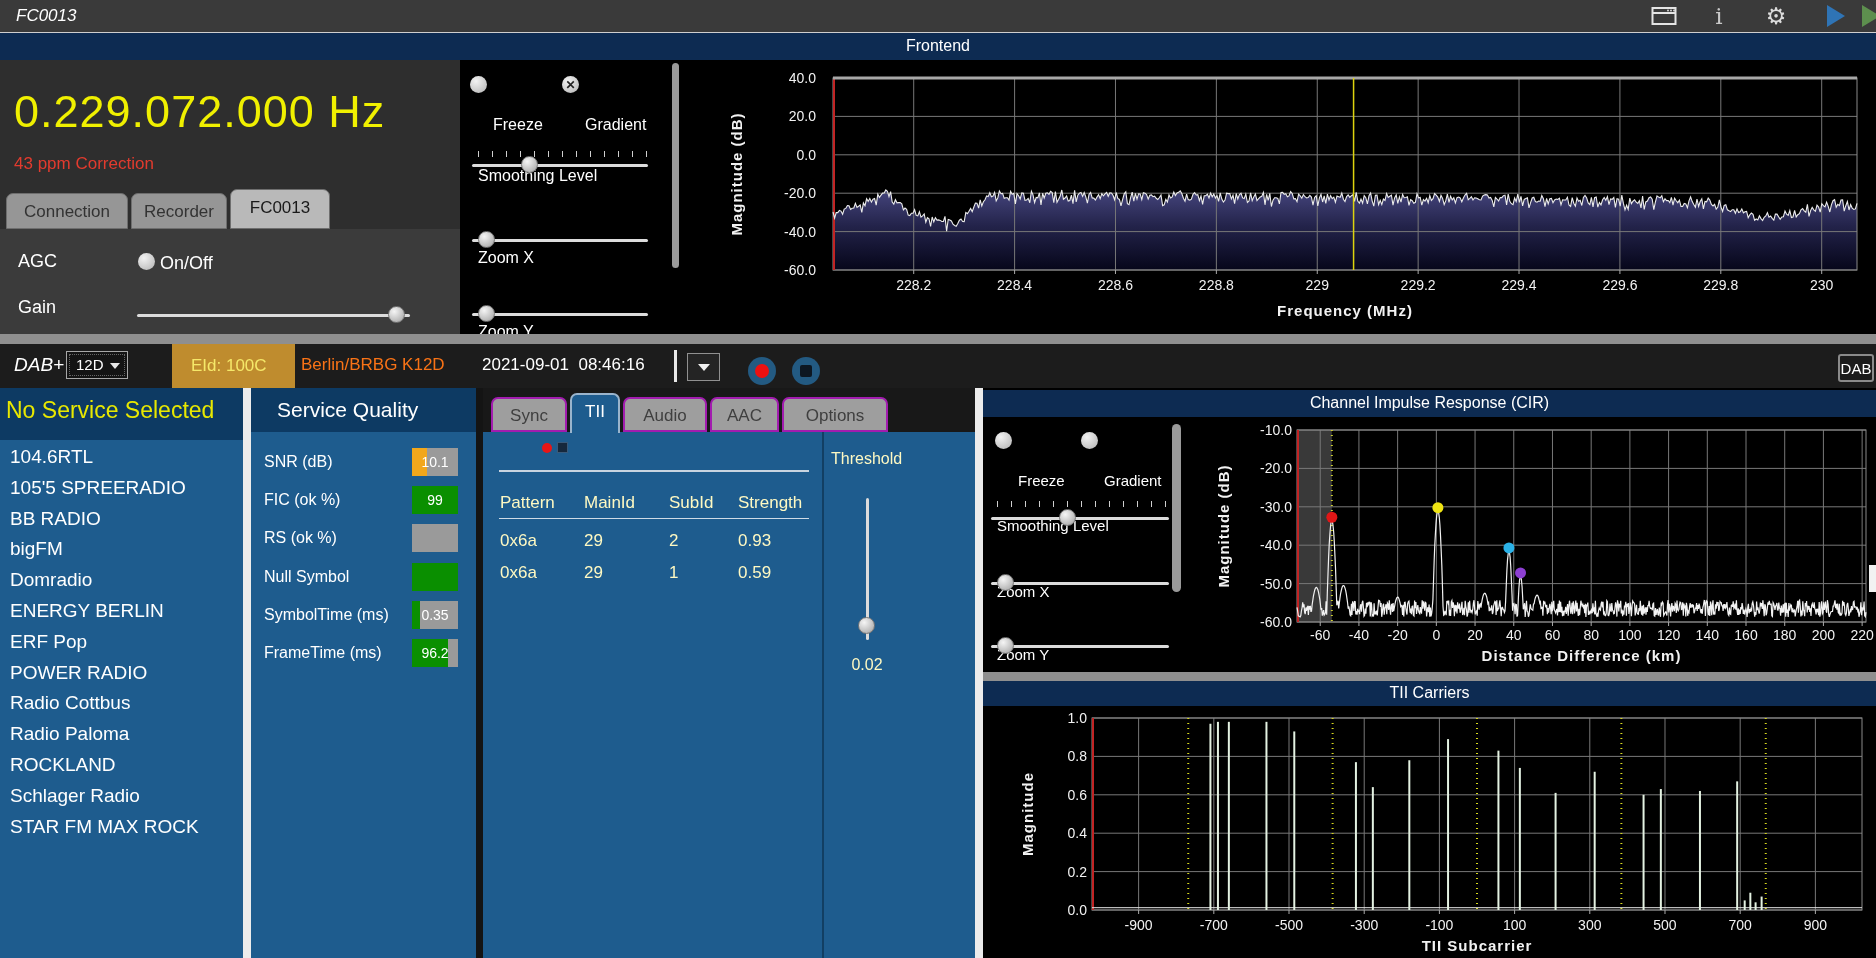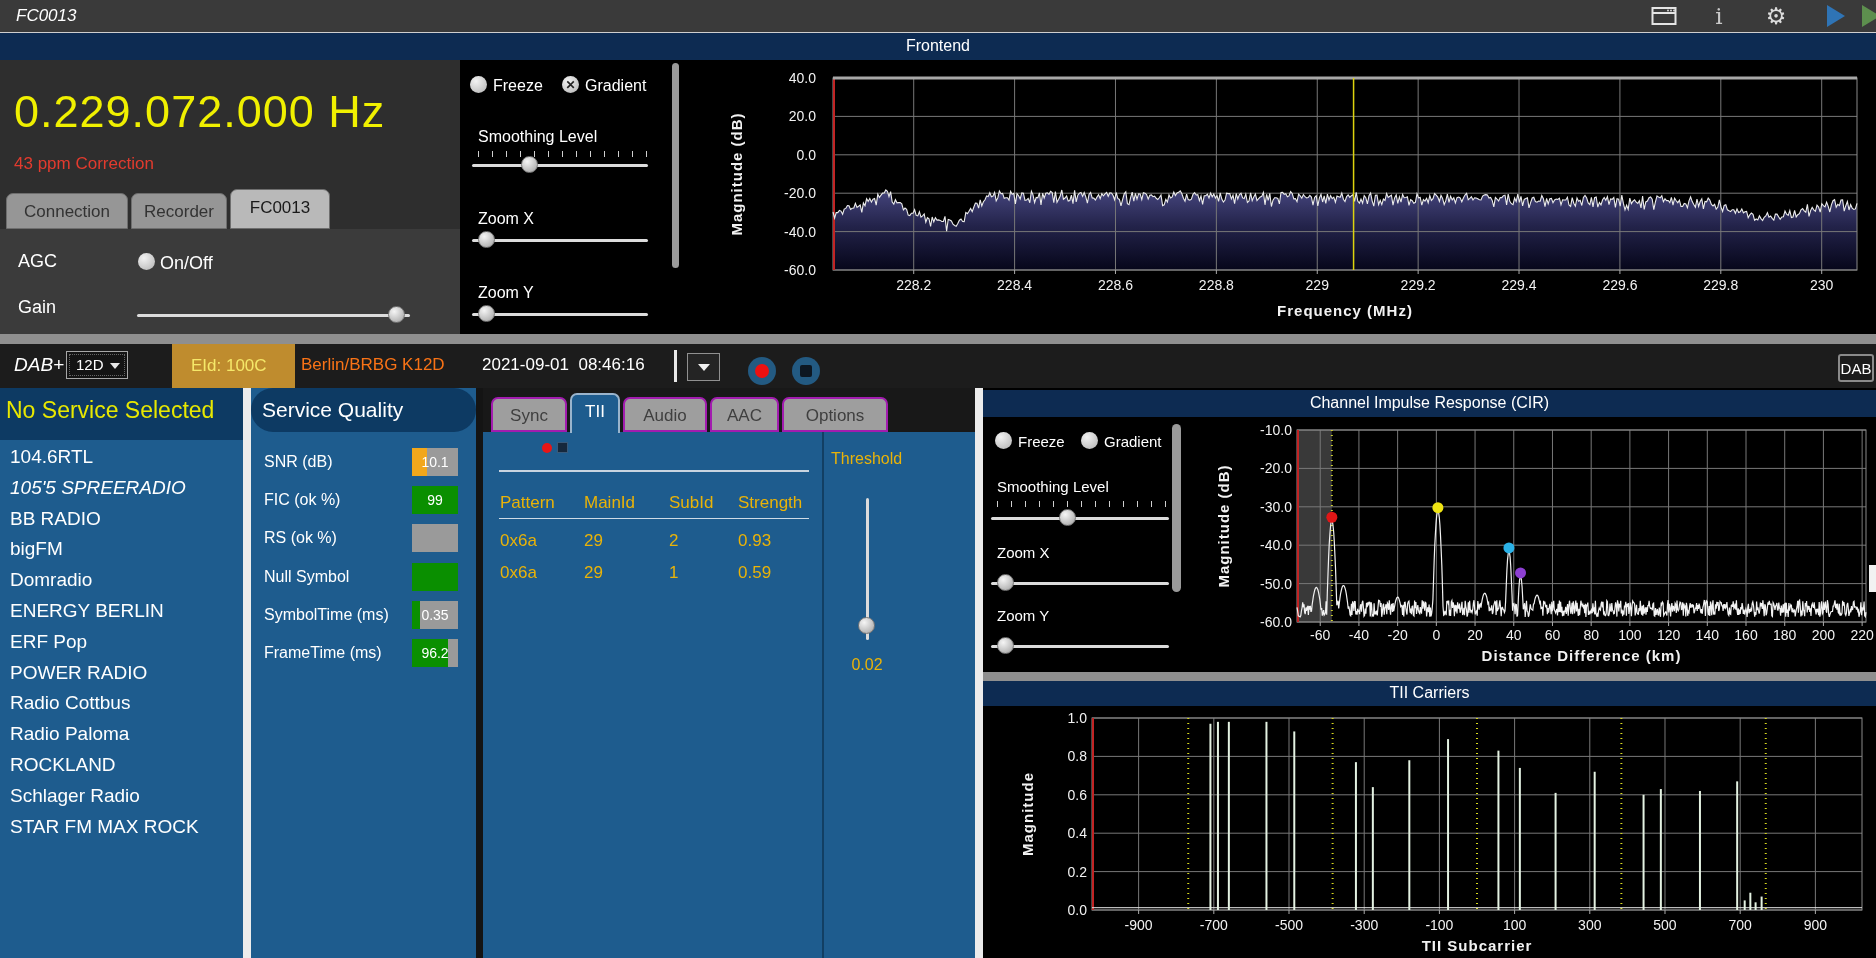--- a/index.html
+++ b/index.html
@@ -28,21 +28,21 @@
   .sl-handle{position:absolute;width:17px;height:17px;border-radius:50%;
              background:radial-gradient(circle at 35% 30%,#f5f5f5,#b9b9b9 70%,#8e8e8e);
              border:1px solid #777;box-sizing:border-box;cursor:pointer;}
   .sl-ticks{position:absolute;height:6px;
             background:repeating-linear-gradient(90deg,#cfcfcf 0 1px,transparent 1px 14px);}
   .vtrack{position:absolute;width:3px;background:#dcdcdc;border-radius:2px;}
   
   .radio{position:absolute;width:17px;height:17px;border-radius:50%;
          background:radial-gradient(circle at 35% 30%,#f2f2f2,#c2c2c2 75%,#9a9a9a);cursor:pointer;
          display:flex;align-items:center;justify-content:center;font-size:12px;font-weight:bold;color:#222;}
-  .ctl-lbl{position:absolute;color:#fff;font-size:16px;}
+  .ctl-lbl{position:absolute;color:#fff;font-size:16px;margin-top:39px;}
   #fe-controls{left:460px;top:60px;width:212px;height:274px;background:#000;}
   .splitbar{position:absolute;width:7px;border-radius:4px;background:#9a9a9a;cursor:col-resize;}
   .vscroll{position:absolute;width:9px;border-radius:5px;background:#9a9a9a;cursor:pointer;}
   
   #dab-strip{left:0;top:334px;width:1876px;height:10px;background:#8f8f8f;}
   #dab-bar{left:0;top:344px;width:1876px;height:44px;background:#1c1c1c;}
   #dab-mode{left:14px;top:10px;color:#fff;font-size:19px;font-style:italic;}
   #ch-combo{left:66px;top:7px;width:62px;height:28px;background:#141414;border:1px solid #a8a8a8;
             outline:1px dotted #666;outline-offset:-4px;color:#fff;font-size:15px;line-height:26px;
             padding-left:9px;box-sizing:border-box;cursor:pointer;}
@@ -61,34 +61,34 @@
              color:#fff;font-size:15px;text-align:center;line-height:26px;box-sizing:border-box;cursor:pointer;}
   
   .bluepanel{background:#1e5c8e;}
   .panelhead{position:absolute;left:0;top:0;background:#0d3a63;}
   #svc-panel{left:0;top:388px;width:243px;height:570px;}
   #svc-head{width:243px;height:52px;color:#e8e800;font-size:23px;line-height:44px;padding-left:6px;
             box-sizing:border-box;white-space:nowrap;overflow:hidden;}
   .svc-item{position:absolute;left:10px;color:#fff;font-size:19px;white-space:nowrap;cursor:pointer;}
   #sep1{left:243px;top:388px;width:8px;height:570px;background:#ececec;}
   #q-panel{left:251px;top:388px;width:225px;height:570px;}
-  #q-head{width:225px;height:44px;color:#fff;font-size:21px;line-height:44px;padding-left:11px;box-sizing:border-box;border-radius:22px;}
+  #q-head{width:225px;height:44px;color:#fff;font-size:21px;line-height:44px;padding-left:26px;box-sizing:border-box;}
   .q-lbl{position:absolute;left:13px;color:#fff;font-size:16px;}
   .q-bar{position:absolute;left:161px;width:46px;height:28px;background:#9a9a9a;overflow:hidden;}
   .q-fill{position:absolute;left:0;top:0;height:28px;}
   .q-val{position:absolute;left:0;top:0;width:46px;height:28px;color:#fff;font-size:14px;
          text-align:center;line-height:28px;}
   #sep2{left:476px;top:388px;width:7px;height:570px;background:#141414;}
   #detail{left:483px;top:388px;width:492px;height:570px;}
   #d-tabstrip{position:absolute;left:0;top:0;width:492px;height:44px;background:#181818;}
   .d-tab{position:absolute;top:9px;height:35px;background:#9e9e9e;color:#3f3f3f;font-size:17px;
          text-align:center;line-height:34px;border-radius:7px 7px 0 0;border:2px solid #a21caf;
          box-sizing:border-box;cursor:pointer;}
   .d-tab.active{top:5px;height:40px;background:#1e5c8e;color:#fff;border-color:#9ab4cc;border-bottom:none;}
-  .tii-cell{position:absolute;color:#eab308;font-size:17px;}
+  .tii-cell{position:absolute;color:#fef9c3;font-size:17px;}
   #d-vdiv{position:absolute;left:339px;top:44px;width:2px;height:526px;background:#123f63;}
   #sep3{left:975px;top:388px;width:8px;height:570px;background:#ececec;}
   
   #cir-title{left:983px;top:390px;width:893px;height:27px;font-size:16px;line-height:26px;}
   #cir-body{left:983px;top:417px;width:893px;height:255px;background:#000;}
   #sep4{left:983px;top:672px;width:893px;height:9px;background:#8f8f8f;}
   #tii-title{left:983px;top:681px;width:893px;height:25px;font-size:16px;line-height:24px;}
   #tii-body{left:983px;top:706px;width:893px;height:252px;background:#000;}
   #edge-notch{left:1869px;top:565px;width:7px;height:27px;background:#f2f2f2;}
   svg text{fill:#f2f2f2;font-family:"Liberation Sans",sans-serif;font-size:14px;}
@@ -249,21 +249,21 @@
     <div class="rsbtn" style="left:792px">
       <span style="width:12px;height:12px;background:#0d1722;border-radius:2px;"></span>
     </div>
     <div class="abs" id="dab-badge">DAB</div>
   </div>
 
   <div class="abs bluepanel" id="svc-panel">
     <div class="panelhead" id="svc-head">No Service Selected</div>
     <div id="svc-list">
         <div class="svc-item" style="top: 58px;">104.6RTL</div>
-        <div class="svc-item" style="top: 88.8px; font-style: italic;">105'5 SPREERADIO</div>
+        <div class="svc-item" style="top: 88.8px;">105'5 SPREERADIO</div>
         <div class="svc-item" style="top: 119.6px;">BB RADIO</div>
         <div class="svc-item" style="top: 150.4px;">bigFM</div>
         <div class="svc-item" style="top: 181.2px;">Domradio</div>
         <div class="svc-item" style="top: 212px;">ENERGY BERLIN</div>
         <div class="svc-item" style="top: 242.8px;">ERF Pop</div>
         <div class="svc-item" style="top: 273.6px;">POWER RADIO</div>
         <div class="svc-item" style="top: 304.4px;">Radio Cottbus</div>
         <div class="svc-item" style="top: 335.2px;">Radio Paloma</div>
         <div class="svc-item" style="top: 366px;">ROCKLAND</div>
         <div class="svc-item" style="top: 396.8px;">Schlager Radio</div>

